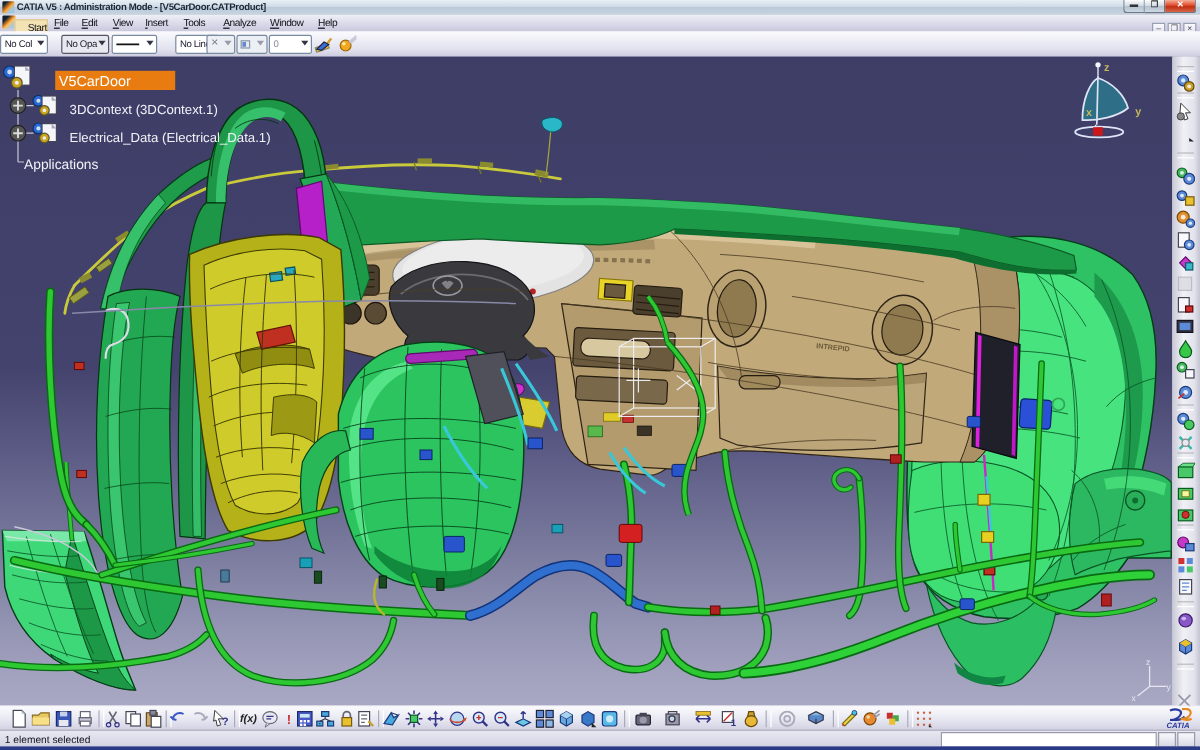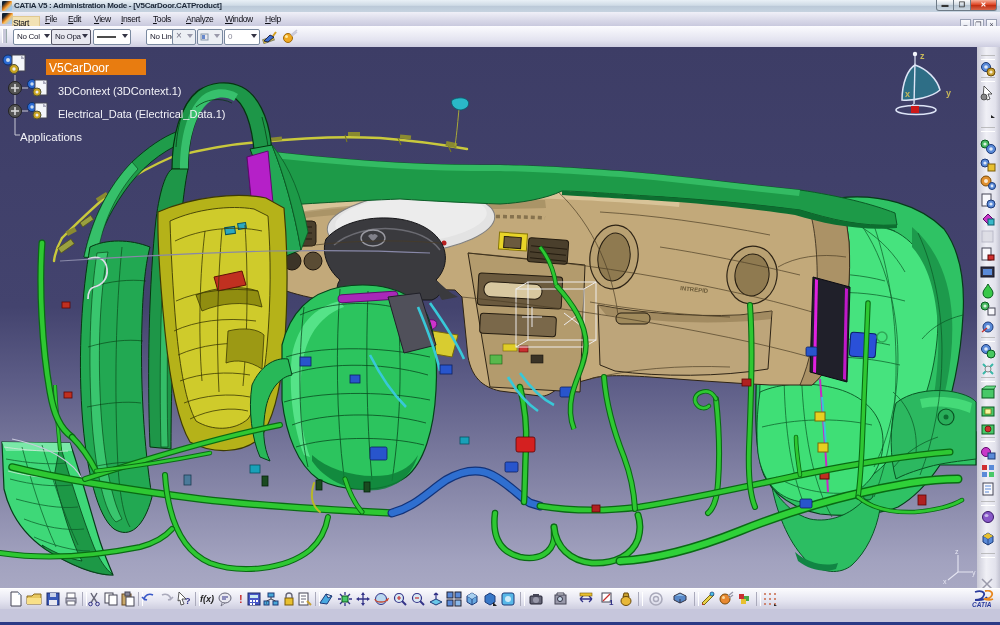--- a/index.html
+++ b/index.html
@@ -24,21 +24,21 @@
 .wb.min span,.wb.res span{color:#333;}
 
 #menubar{position:absolute;left:0;top:12px;width:1000px;height:14px;
   background:linear-gradient(#f0f0f8,#d8d8e8 60%,#c9c9de);
   border-bottom:1px solid #b8b8cc;}
 #menuicon{position:absolute;left:2px;top:1px;width:11px;height:11px;
   background:linear-gradient(135deg,#102030 25%,#e08020 45%,#f8c060 55%,#a8c8e8 78%);border-radius:1px;}
 .mi{position:absolute;top:1px;font-size:8.5px;color:#101018;letter-spacing:-0.4px;line-height:12px;}
 .mi u{text-decoration:underline;}
 #mstart{left:12px;top:4px;width:26px;height:13px;background:#f2e2b4;border:1px solid #e0c890;
-  text-align:left;}
+  text-align:right;}
 #mdibtns{position:absolute;right:3px;top:1px;}
 .mdib{display:inline-block;width:9px;height:10px;margin-left:2px;border:1px solid #9aa0b4;
   background:linear-gradient(#fafafd,#d8dce8);font-size:7px;line-height:9px;text-align:center;color:#445;}
 
 #toolbar{position:absolute;left:0;top:26px;width:1000px;height:21px;
   background:linear-gradient(#fbfbfe,#e2e2ef 70%,#cdcde0);border-bottom:1px solid #9a9ab6;}
 #tb-handle{position:absolute;left:2px;top:3px;width:3px;height:14px;
   border-left:1px solid #fff;border-right:1px solid #9aa;background:#c8c8da;}
 .combo{position:absolute;top:3px;height:14px;background:#fff;border:1px solid #7a8aa0;
   border-radius:2px;font-size:8px;color:#202030;}
@@ -88,21 +88,21 @@
     <div class="mi" style="left:94px"><u>V</u>iew</div>
     <div class="mi" style="left:121px"><u>I</u>nsert</div>
     <div class="mi" style="left:153px"><u>T</u>ools</div>
     <div class="mi" style="left:186px"><u>A</u>nalyze</div>
     <div class="mi" style="left:225px"><u>W</u>indow</div>
     <div class="mi" style="left:265px"><u>H</u>elp</div>
     <div id="mdibtns"><span class="mdib">–</span><span class="mdib">❐</span><span class="mdib">×</span></div>
   </div>
   <div id="toolbar">
     <div id="tb-handle"></div>
-    <div class="combo" style="left:13px;width:38px">
+    <div class="combo" style="left:0;width:38px">
         <span class="ct">No Col</span>
         <span class="ca"></span>
       </div>
     <div class="combo" style="left:51px;width:38px;background:#e8e8f0;border-color:#556;">
         <span class="ct">No Opa</span>
         <span class="ca"></span>
       </div>
     <div class="combo" style="left:93px;width:36px"><svg width="24" height="12">
           <line x1="3" y1="7" x2="22" y2="7" stroke="#111" stroke-width="1.5"></line>
         </svg><span class="ca"></span></div>
@@ -925,14 +925,20 @@
           <path d="M12 13 l3 2 h-3 z" fill="#222"></path>
         </svg></div>
   <div style="position:absolute;left:968px;top:1px;width:30px;height:19px;">
 <svg width="30" height="19">
 <path d="M7 2 C13 0 17 2 16 5 C15 8 11 10 7 10 L10 10 C14 10 18 9 19 7" stroke="#2a3a9c" stroke-width="1.8" fill="none"></path>
 <path d="M17 1 C22 0 25 2 24 5 C23 8 19 9 16 9 C19 10 23 10 25 9" stroke="#e88820" stroke-width="1.8" fill="none"></path>
 <text x="4" y="17" font-size="6.5" font-weight="bold" fill="#2a3a9c" font-style="italic">CATIA</text>
 </svg></div>
   </div>
 
+  <div id="statusbar">
+    <div id="stattext">1 element selected</div>
+    <div id="statfield"></div>
+    <div class="statbtn" style="left:965px"></div>
+    <div class="statbtn" style="left:981px"></div>
+  </div>
   <div id="taskstrip"></div>
 </div>
 
 </body></html>

